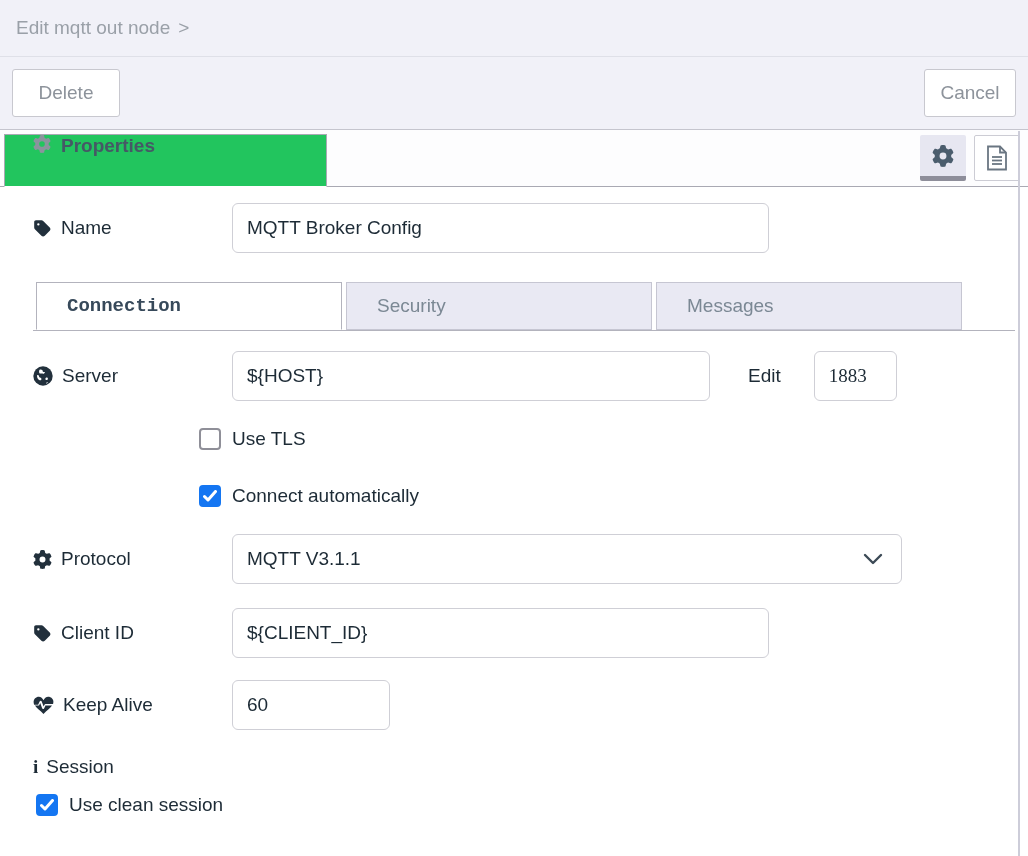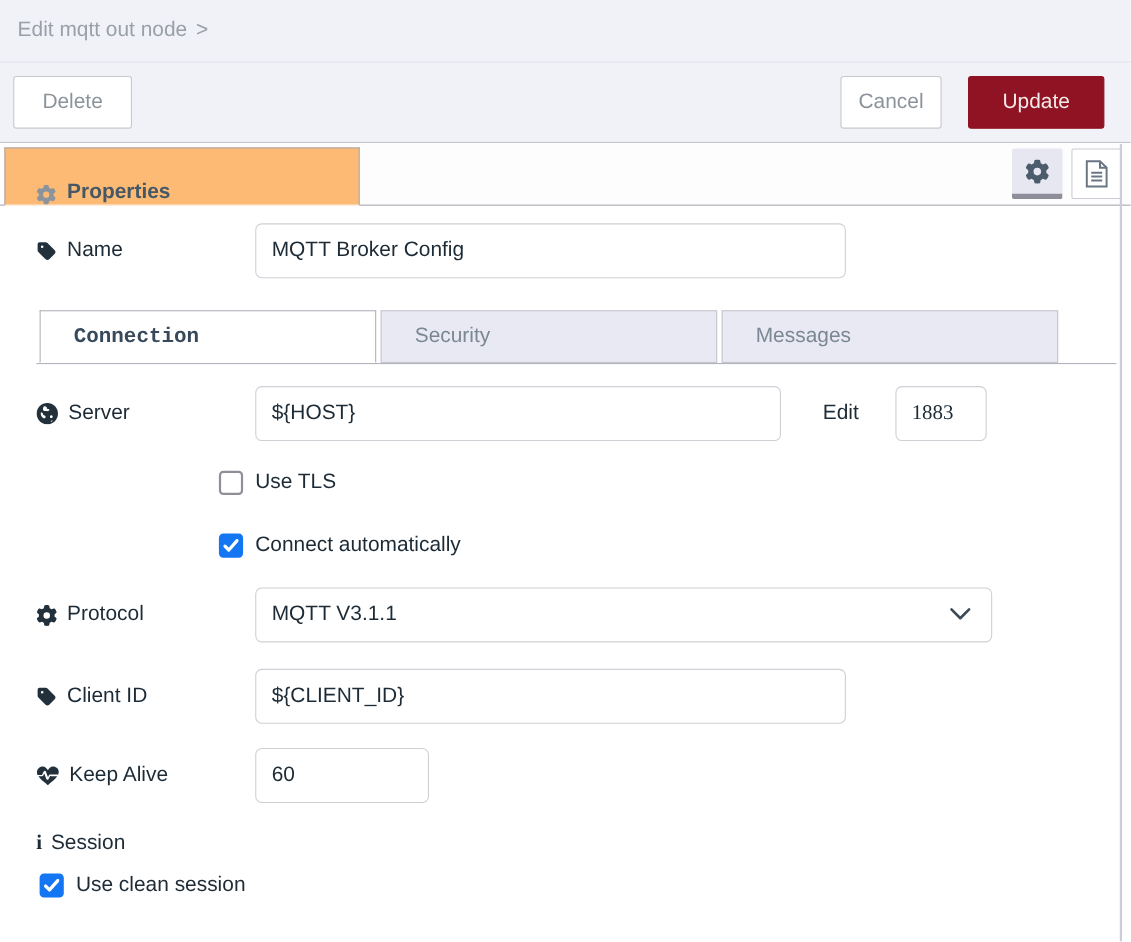--- a/index.html
+++ b/index.html
@@ -15,21 +15,21 @@
     height:57px; background:#f1f1f8; border-bottom:1px solid #dfe0e8;
     display:flex; align-items:center; padding:0 16px; font-size:19px;
   }
   .crumb-parent { color:#9aa0a8; }
   .crumb-sep { color:#9aa0a8; margin:0 8px; }
   .crumb-current { color:#40566a; font-weight:bold; }
 
   
   .btnbar {
     height:73px; background:#f1f1f8; border-bottom:1px solid #c5c5ce;
-    display:flex; align-items:center; padding:0 12px;
+    display:flex; align-items:center; padding:0 12px;gap:12px;
   }
   .btn {
     height:48px; border-radius:3px; font-size:19px; display:flex;
     align-items:center; justify-content:center; cursor:pointer;
     font-family:inherit;
   }
   .btn-secondary { background:#fff; border:1px solid #c8c8cf; color:#8d939b; }
   .btn-delete { width:108px; }
   .btn-cancel { width:92px; margin-left:auto; }
   .btn-update {
@@ -37,23 +37,23 @@
     background:#8f1322; border:1px solid #8f1322; color:#f4e9ea;
   }
 
   
   .proptab-row {
     position:relative; height:57px; background:#fdfdfe;
     border-bottom:1px solid #a9a9b3; display:flex; align-items:flex-end;
     padding-left:4px;
   }
   .prop-tab {
-    width:323px; height:53px; background:#fdba74;
+    width:323px; height:53px; background:#22c55e;
     border:1px solid #a9a9b3; border-bottom:1px solid #fff;
-    margin-bottom:-1px; display:flex; align-items:flex-end; gap:10px;
+    margin-bottom:-1px; display:flex; align-items:flex-start; gap:10px;
     padding-left:28px; font-size:19px; font-weight:bold; color:#465866;
     cursor:pointer;
   }
   .prop-tab .gear-sm { color:#8b949d; }
   .icon-btns { position:absolute; right:8px; top:5px; display:flex; gap:8px; }
   .icon-btn {
     width:46px; height:46px; display:flex; align-items:center;
     justify-content:center; cursor:pointer; background:#fff;
     border:1px solid #ccccd4; border-radius:2px; color:#6a7682;
   }
@@ -138,21 +138,20 @@
 <div class="dialog">
 
   <div class="hdr">
     <span class="crumb-parent">Edit mqtt out node</span>
     <span class="crumb-sep">&gt;</span>
   </div>
 
   <div class="btnbar">
     <button class="btn btn-secondary btn-delete">Delete</button>
     <button class="btn btn-secondary btn-cancel">Cancel</button>
-    <button class="btn btn-update">Update</button>
   </div>
 
   <div class="proptab-row">
     <div class="prop-tab">
       <span class="icon gear-sm">
         <svg width="18" height="18" viewBox="0 0 512 512" fill="currentColor">
             <path d="M495.9 166.6c3.2 8.7.5 18.4-6.4 24.6l-43.3 39.4c1.1 8.3 1.7 16.8 1.7 25.4s-.6 17.1-1.7 25.4l43.3 39.4c6.9 6.2 9.6 15.9 6.4 24.6c-4.4 11.9-9.7 23.3-15.8 34.3l-4.7 8.1c-6.6 11-14 21.4-22.1 31.2c-5.9 7.2-15.7 9.6-24.5 6.8l-55.7-17.7c-13.4 10.3-28.2 18.9-44 25.4l-12.5 57.1c-2 9.1-9 16.3-18.2 17.8c-13.8 2.3-28 3.5-42.5 3.5s-28.7-1.2-42.5-3.5c-9.2-1.5-16.2-8.7-18.2-17.8l-12.5-57.1c-15.8-6.5-30.6-15.1-44-25.4L83.1 425.9c-8.8 2.8-18.6.3-24.5-6.8c-8.1-9.8-15.5-20.2-22.1-31.2l-4.7-8.1c-6.1-11-11.4-22.4-15.8-34.3c-3.2-8.7-.5-18.4 6.4-24.6l43.3-39.4C64.6 273.1 64 264.6 64 256s.6-17.1 1.7-25.4L22.4 191.2c-6.9-6.2-9.6-15.9-6.4-24.6c4.4-11.9 9.7-23.3 15.8-34.3l4.7-8.1c6.6-11 14-21.4 22.1-31.2c5.9-7.2 15.7-9.6 24.5-6.8l55.7 17.7c13.4-10.3 28.2-18.9 44-25.4l12.5-57.1c2-9.1 9-16.3 18.2-17.8C227.3 1.2 241.5 0 256 0s28.7 1.2 42.5 3.5c9.2 1.5 16.2 8.7 18.2 17.8l12.5 57.1c15.8 6.5 30.6 15.1 44 25.4l55.7-17.7c8.8-2.8 18.6-.3 24.5 6.8c8.1 9.8 15.5 20.2 22.1 31.2l4.7 8.1c6.1 11 11.4 22.4 15.8 34.3zM256 336a80 80 0 1 0 0-160 80 80 0 1 0 0 160z"></path>
           </svg>
       </span>
       <span>Properties</span>

